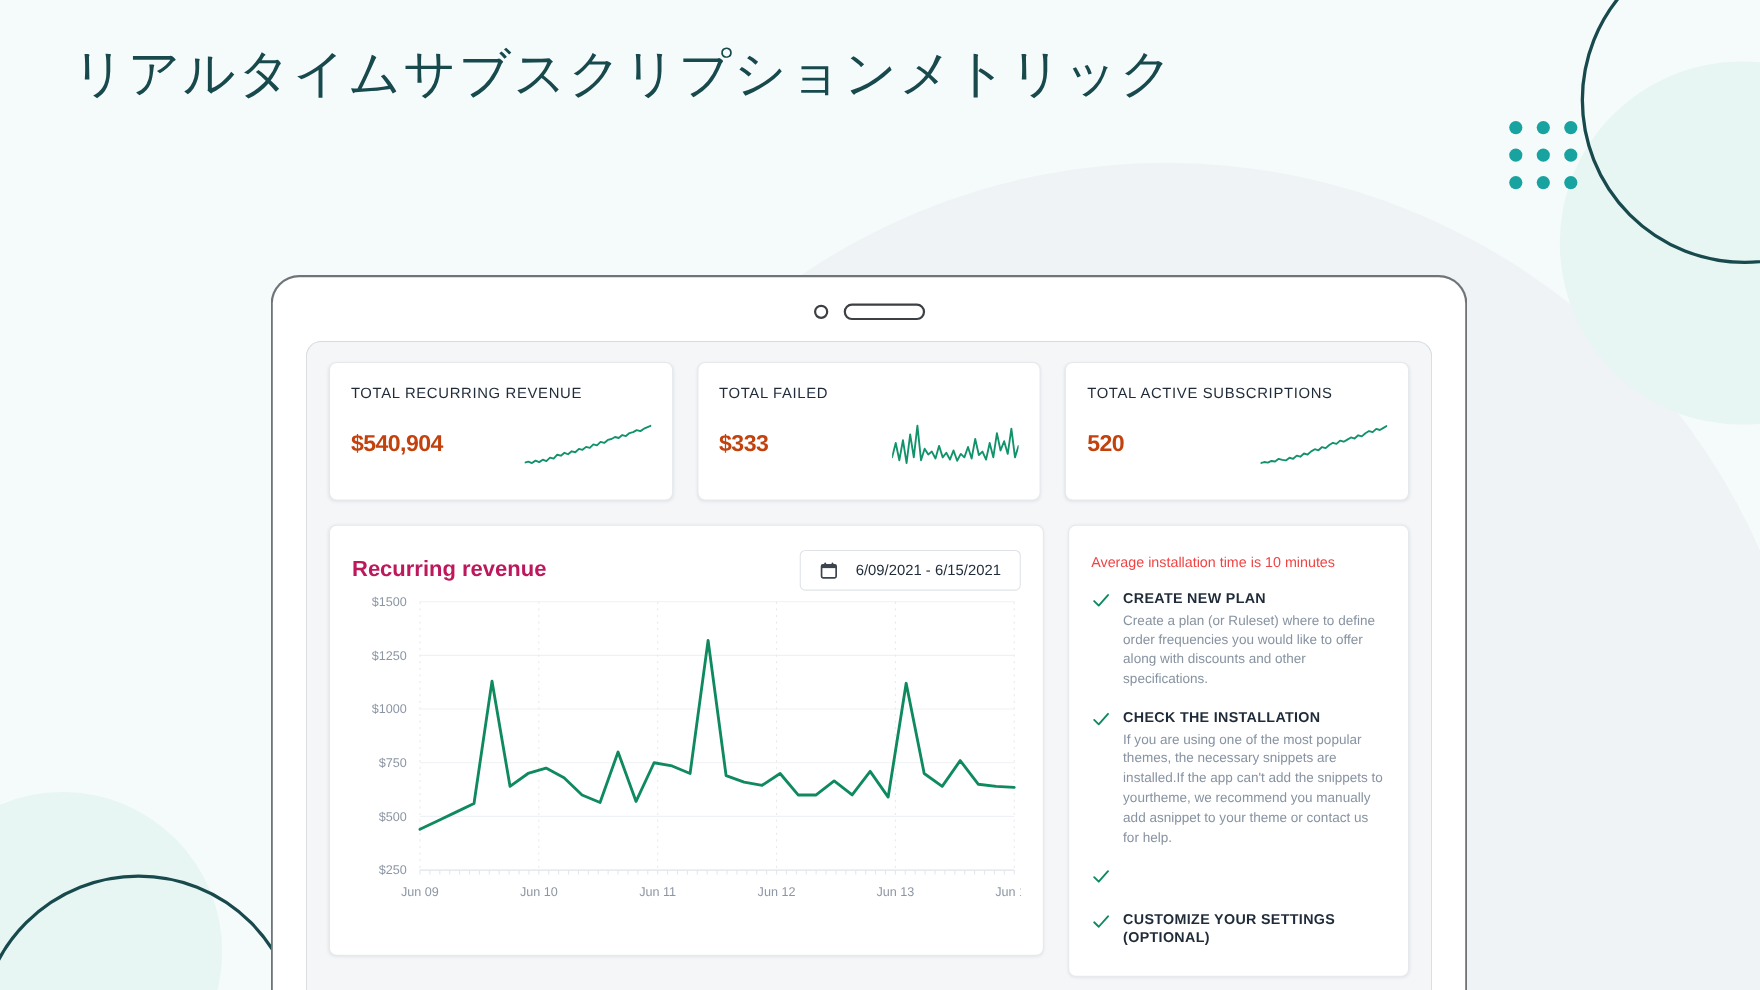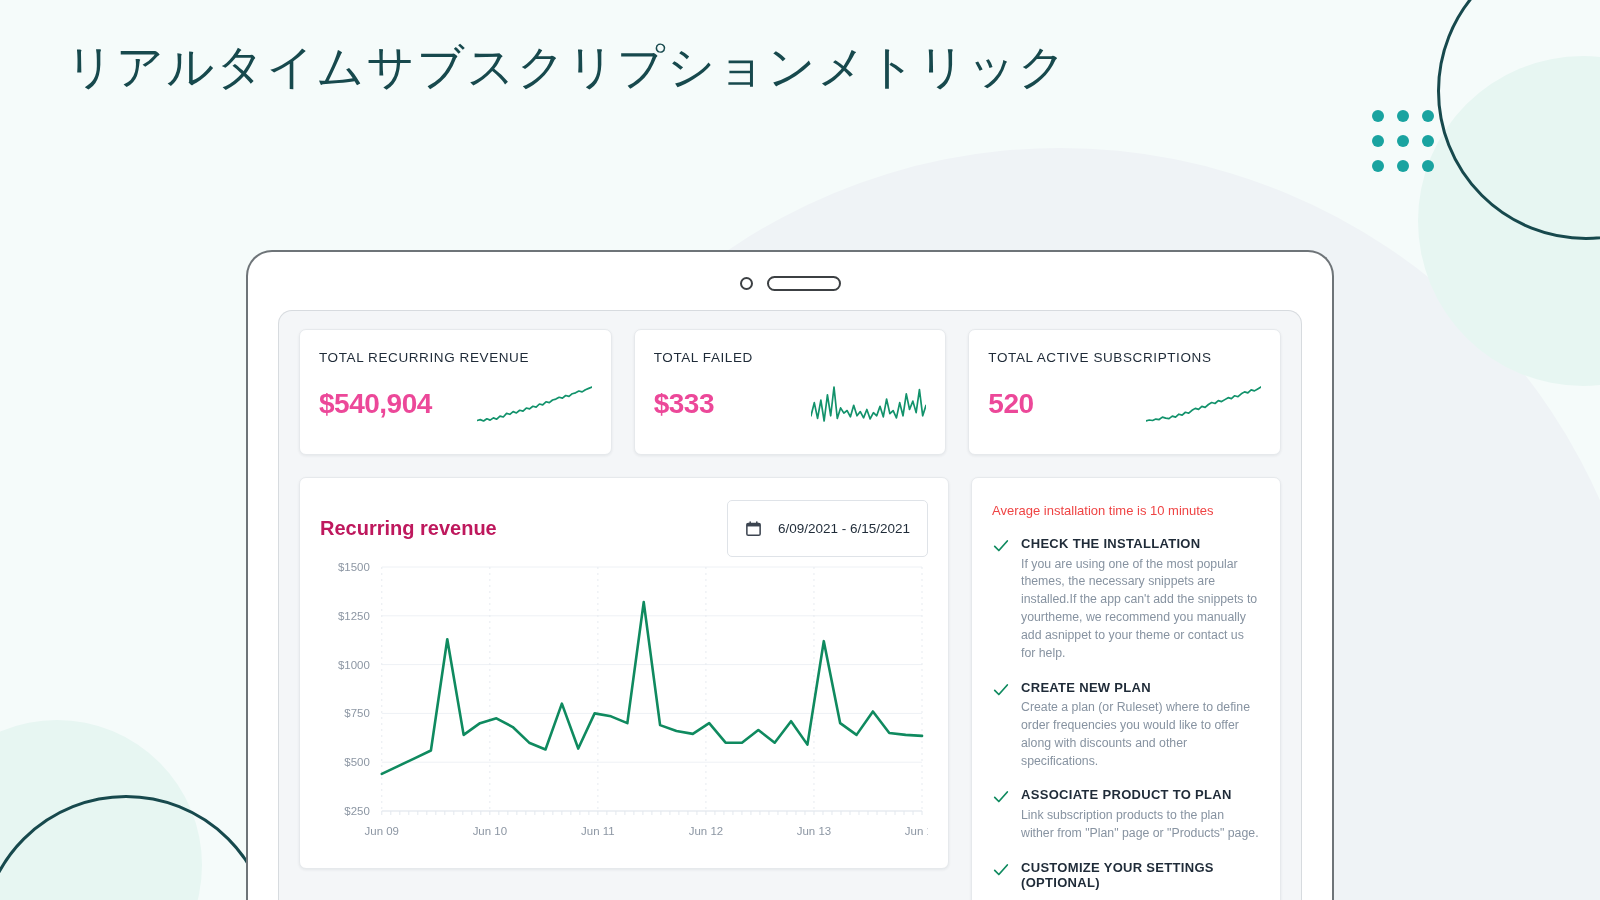--- a/index.html
+++ b/index.html
@@ -118,42 +118,42 @@
     color: #1f2b38;
     font-weight: 500;
     text-transform: uppercase;
   }
   .stat-body {
     margin-top: 18px;
     display: flex;
     align-items: center;
     justify-content: space-between;
   }
-  .stat-value { font-size: 28px; font-weight: 700; color: #ec4899; letter-spacing: -.5px; }
+  .stat-value { font-size: 21px; font-weight: 700; color: #c2410c; letter-spacing: -.5px; }
   .spark { width: 115px; height: 42px; flex: 0 0 auto; }
 
   
   .lower { display: flex; gap: 22px; margin-top: 22px; }
 
   .chart-card {
     flex: 0 0 650px;
     background: #fff;
     border: 1px solid #e6e9ec;
     border-radius: 7px;
     box-shadow: 0 1px 3px rgba(20,30,45,.07);
     padding: 22px 20px 18px 20px;
     height: 392px;
   }
   .chart-head { display: flex; align-items: center; justify-content: space-between; }
   .chart-title { font-size: 20px; font-weight: 700; color: #be185d; }
   .date-picker {
     display: flex; align-items: center; gap: 16px;
     border: 1px solid #dfe3e8;
     border-radius: 5px;
-    padding: 19px 17px;
+    padding: 9px 17px;
     background: #fff;
     cursor: pointer;
   }
   .date-text { font-size: 13.5px; color: #1f2b38; white-space: nowrap; }
 
   .plot-wrap { }
   .plot { width: 100%; height: 300px; display: block; }
 
   
   .guide-card {
@@ -353,41 +353,37 @@
       </div>
 
       <div class="guide-card">
         <div class="guide-sub">Average installation time is 10 minutes</div>
         <div class="guide-list" id="guide-list">
             <div class="guide-item">
               <span class="check"><svg width="18" height="18" viewBox="0 0 20 20">
                   <path d="M3 10.5 L7.6 15 L17 4.4" fill="none" stroke="#0f8a5f" stroke-width="1.9" stroke-linecap="round" stroke-linejoin="round"></path>
                 </svg></span>
               <div>
-                <div class="item-head">CHECK THE INSTALLATION</div>
-                <div class="item-desc">If you are using one of the most popular themes, the necessary snippets are installed.If the app can't add the snippets to yourtheme, we recommend you manually add asnippet to your theme or contact us for help.</div>
-              </div>
-            </div>
-            <div class="guide-item">
-              <span class="check"><svg width="18" height="18" viewBox="0 0 20 20">
-                  <path d="M3 10.5 L7.6 15 L17 4.4" fill="none" stroke="#0f8a5f" stroke-width="1.9" stroke-linecap="round" stroke-linejoin="round"></path>
-                </svg></span>
-              <div>
                 <div class="item-head">CREATE NEW PLAN</div>
                 <div class="item-desc">Create a plan (or Ruleset) where to define order frequencies you would like to offer along with discounts and other specifications.</div>
               </div>
             </div>
             <div class="guide-item">
               <span class="check"><svg width="18" height="18" viewBox="0 0 20 20">
                   <path d="M3 10.5 L7.6 15 L17 4.4" fill="none" stroke="#0f8a5f" stroke-width="1.9" stroke-linecap="round" stroke-linejoin="round"></path>
                 </svg></span>
               <div>
-                <div class="item-head">ASSOCIATE PRODUCT TO PLAN</div>
-                <div class="item-desc">Link subscription products to the plan wither from "Plan" page or "Products" page.</div>
+                <div class="item-head">CHECK THE INSTALLATION</div>
+                <div class="item-desc">If you are using one of the most popular themes, the necessary snippets are installed.If the app can't add the snippets to yourtheme, we recommend you manually add asnippet to your theme or contact us for help.</div>
               </div>
+            </div>
+            <div class="guide-item">
+              <span class="check"><svg width="18" height="18" viewBox="0 0 20 20">
+                  <path d="M3 10.5 L7.6 15 L17 4.4" fill="none" stroke="#0f8a5f" stroke-width="1.9" stroke-linecap="round" stroke-linejoin="round"></path>
+                </svg></span>
             </div>
             <div class="guide-item">
               <span class="check"><svg width="18" height="18" viewBox="0 0 20 20">
                   <path d="M3 10.5 L7.6 15 L17 4.4" fill="none" stroke="#0f8a5f" stroke-width="1.9" stroke-linecap="round" stroke-linejoin="round"></path>
                 </svg></span>
               <div>
                 <div class="item-head">CUSTOMIZE YOUR SETTINGS (OPTIONAL)</div>
               </div>
             </div>
           </div>

